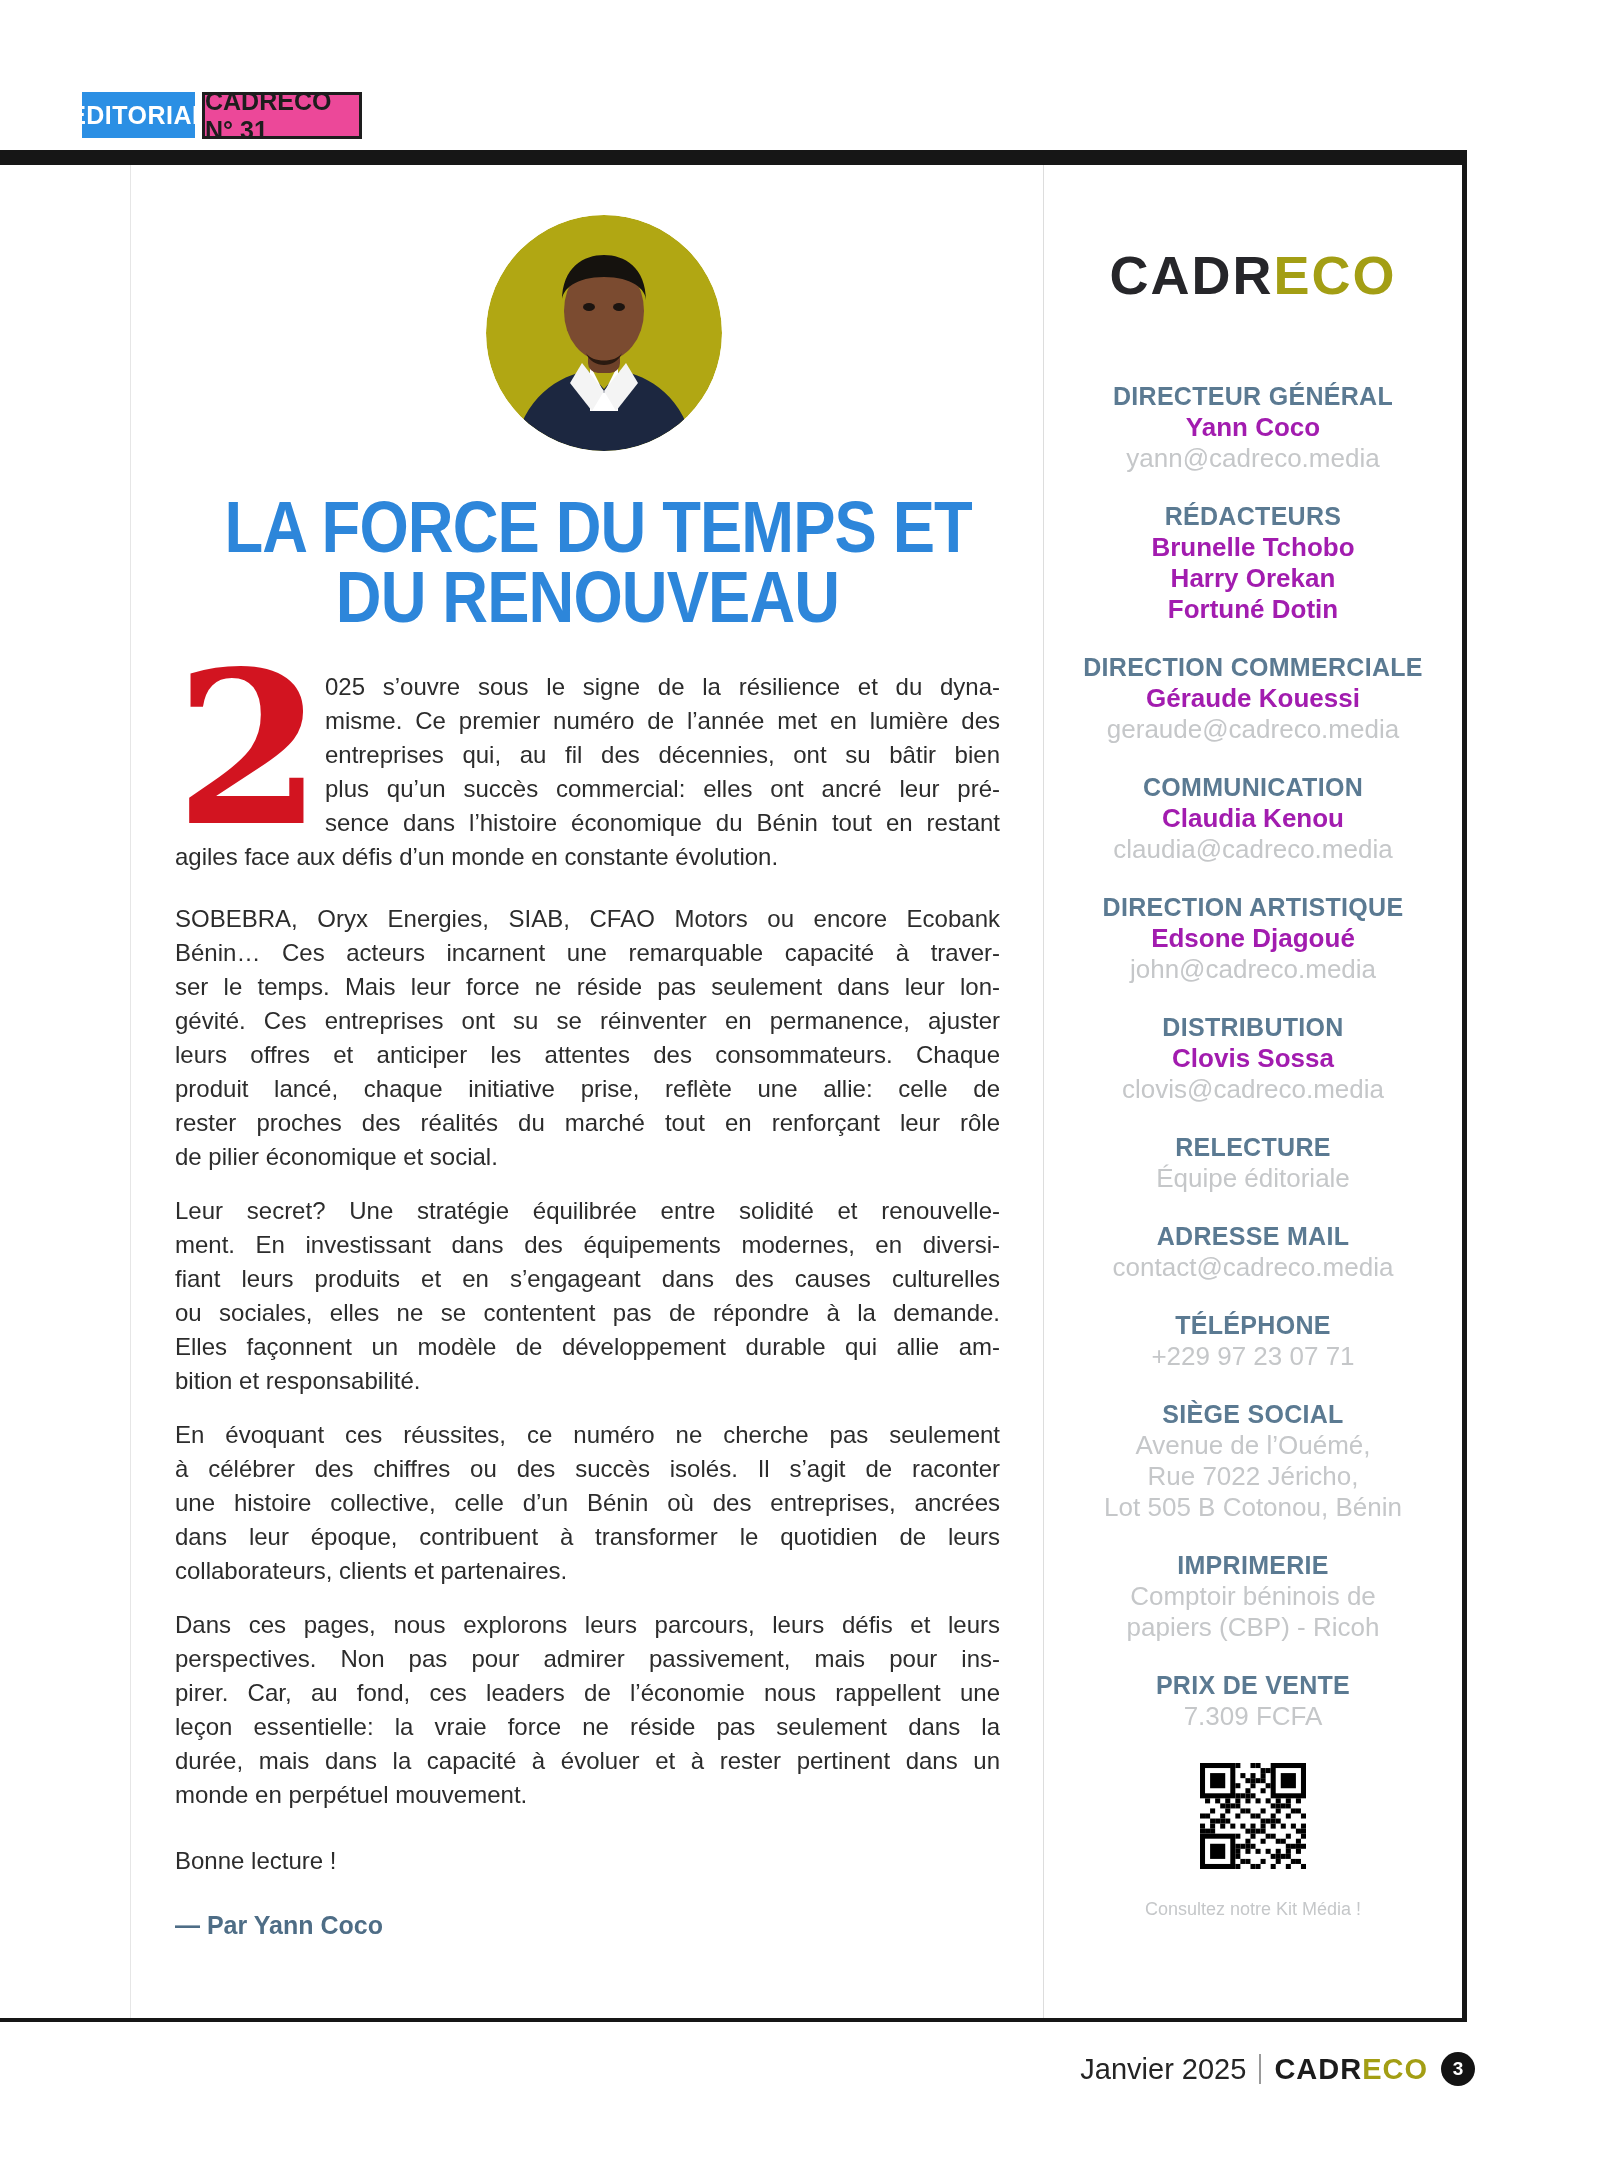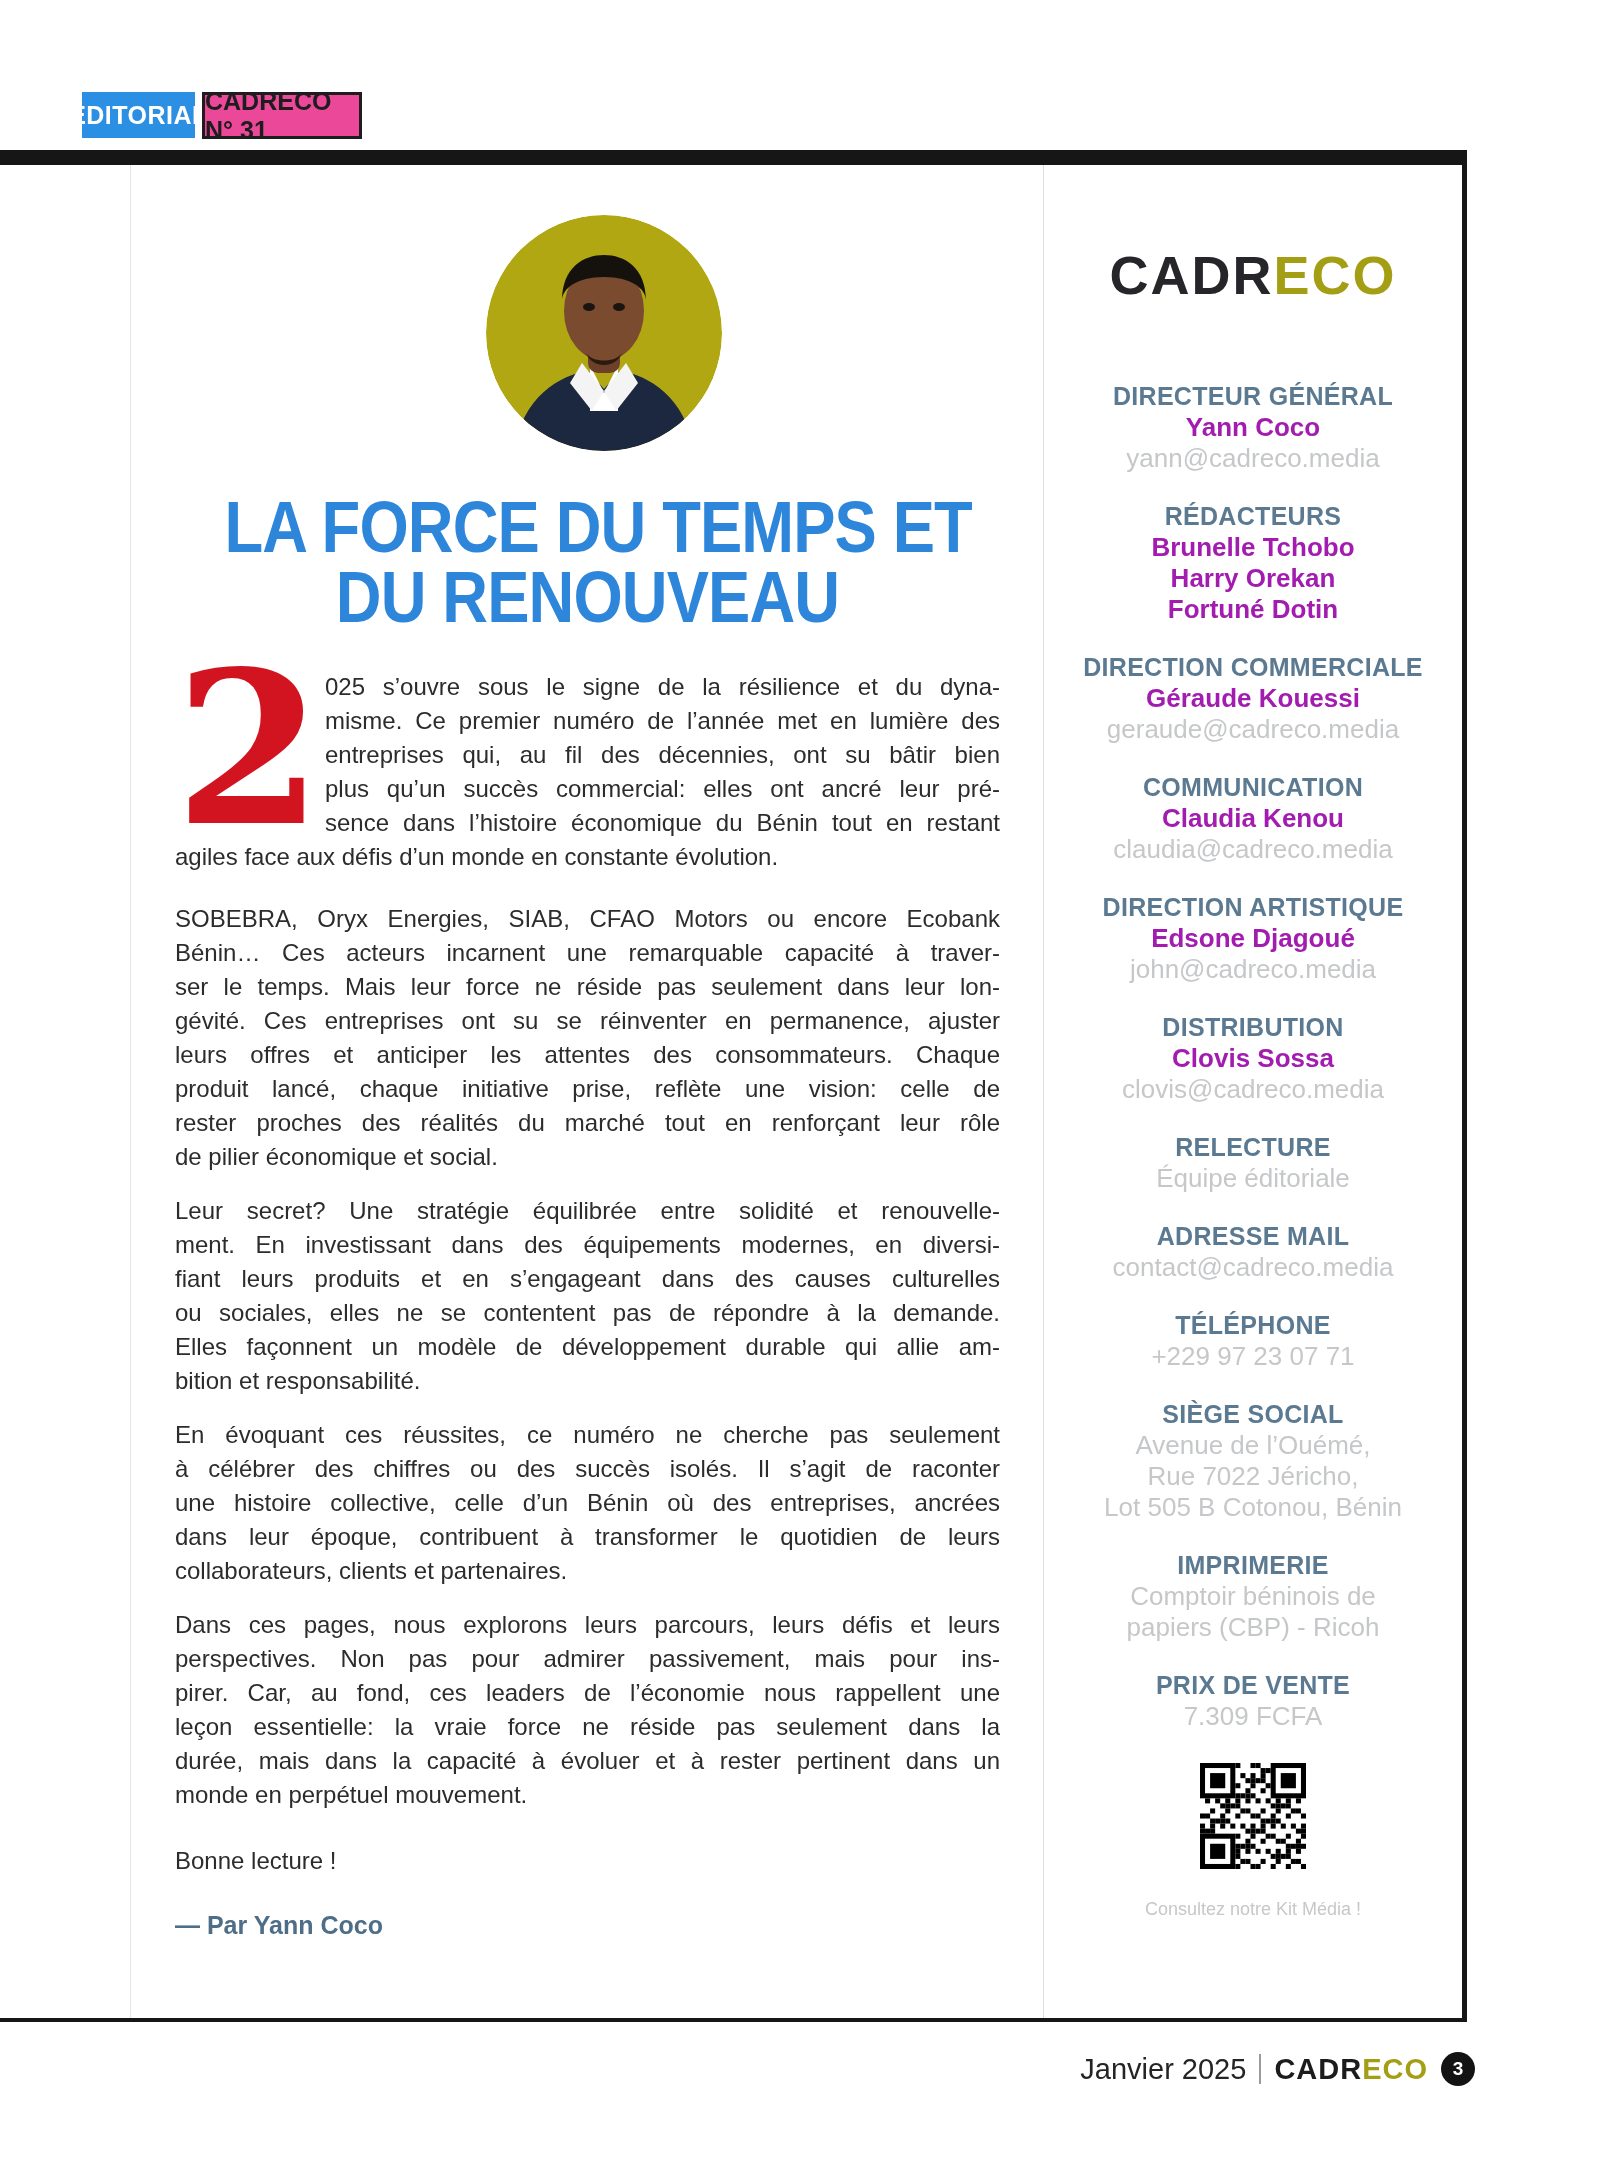--- a/index.html
+++ b/index.html
@@ -110,21 +110,21 @@
           <div class="line">plus qu’un succès commercial: elles ont ancré leur pré-</div>
           <div class="line">sence dans l’histoire économique du Bénin tout en restant</div>
           <div class="line last">agiles face aux défis d’un monde en constante évolution.</div>
         </div>
         <div class="para">
           <div class="line">SOBEBRA, Oryx Energies, SIAB, CFAO Motors ou encore Ecobank</div>
           <div class="line">Bénin… Ces acteurs incarnent une remarquable capacité à traver-</div>
           <div class="line">ser le temps. Mais leur force ne réside pas seulement dans leur lon-</div>
           <div class="line">gévité. Ces entreprises ont su se réinventer en permanence, ajuster</div>
           <div class="line">leurs offres et anticiper les attentes des consommateurs. Chaque</div>
-          <div class="line">produit lancé, chaque initiative prise, reflète une vision: celle de</div>
+          <div class="line">produit lancé, chaque initiative prise, reflète une allie: celle de</div>
           <div class="line">rester proches des réalités du marché tout en renforçant leur rôle</div>
           <div class="line last">de pilier économique et social.</div>
         </div>
         <div class="para">
           <div class="line">Leur secret? Une stratégie équilibrée entre solidité et renouvelle-</div>
           <div class="line">ment. En investissant dans des équipements modernes, en diversi-</div>
           <div class="line">fiant leurs produits et en s’engageant dans des causes culturelles</div>
           <div class="line">ou sociales, elles ne se contentent pas de répondre à la demande.</div>
           <div class="line">Elles façonnent un modèle de développement durable qui allie am-</div>
           <div class="line last">bition et responsabilité.</div>

